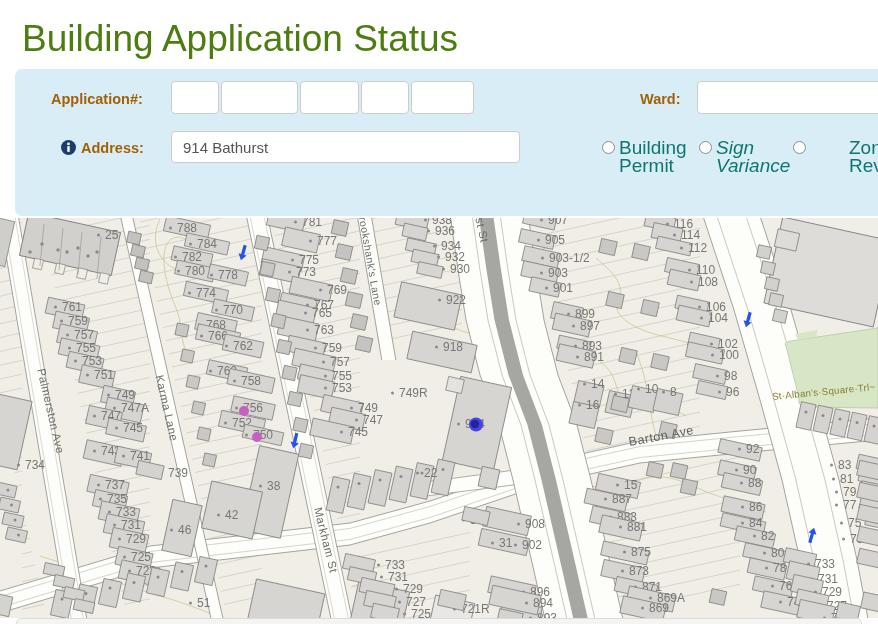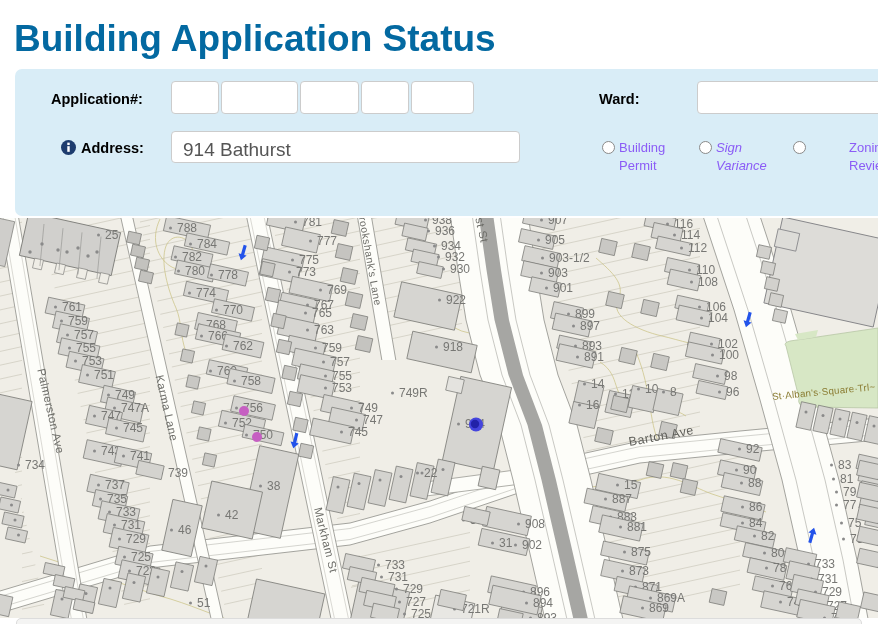--- a/index.html
+++ b/index.html
@@ -1,37 +1,37 @@
 <!DOCTYPE html>
 <html><head>
 <meta charset="utf-8">
 <style>
 * { margin:0; padding:0; box-sizing:border-box; }
 html,body { background:#fff; font-family:"Liberation Sans", sans-serif; width:878px; height:624px; overflow:hidden; }
-h1 { font-size:37px; font-weight:700; color:#0369a1; margin:18px 0 11px 14px; letter-spacing:0; }
+h1 { font-size:37px; font-weight:400; color:#4d7c0f; margin:18px 0 11px 22px; letter-spacing:0; }
 .panel { position:absolute; left:15px; top:69px; width:888px; height:147px; background:#d9edf7; border-radius:7px; }
-.lbl { position:absolute; font-size:14.5px; font-weight:bold; color:#000000; }
+.lbl { position:absolute; font-size:14.5px; font-weight:bold; color:#a16207; }
 .inp { position:absolute; background:#fff; border:1px solid #ccc; border-radius:4px; height:33px; top:81px; }
 .radio { position:absolute; width:13px; height:13px; border:1px solid #8a8a8a; border-radius:50%; background:#fff; top:141px; }
-.rlbl { position:absolute; font-size:13px; color:#8b5cf6; line-height:18px; top:139px; }
-.addrtext { position:absolute; left:183px; top:139px; font-size:19px; color:#555; }
+.rlbl { position:absolute; font-size:19px; color:#0f766e; line-height:18px; top:139px; }
+.addrtext { position:absolute; left:183px; top:139px; font-size:15px; color:#555; }
 .bottombar { position:absolute; left:16px; top:618px; width:846px; height:10px; background:#f4f4f3; border:1px solid #dcdcdc; border-radius:5px 5px 0 0; }
 #map { position:absolute; left:0; top:218px; width:878px; height:400px; }
 </style>
 </head>
 <body>
 <h1>Building Application Status</h1>
 <div class="panel"></div>
 <div class="lbl" style="left:51px; top:91px;">Application#:</div>
 <div class="inp" style="left:171px; width:48px;"></div>
 <div class="inp" style="left:221px; width:77px;"></div>
 <div class="inp" style="left:300px; width:59px;"></div>
 <div class="inp" style="left:361px; width:48px;"></div>
 <div class="inp" style="left:411px; width:63px;"></div>
-<div class="lbl" style="left:599px; top:91px;">Ward:</div>
+<div class="lbl" style="left:640px; top:91px;">Ward:</div>
 <div class="inp" style="left:697px; width:200px;"></div>
 <svg style="position:absolute; left:61px; top:140px;" width="15" height="15" viewBox="0 0 16 16">
     <circle cx="8" cy="8" r="8" fill="#1d3c6e"></circle>
     <rect x="6.7" y="6.6" width="2.6" height="6" fill="#fff"></rect>
     <rect x="6.7" y="2.8" width="2.6" height="2.6" fill="#fff"></rect>
   </svg>
 <div class="lbl" style="left:81px; top:140px;">Address:</div>
 <div class="inp" style="left:171px; top:131px; width:349px; height:32px;"></div>
 <div class="addrtext">914 Bathurst</div>
 <div class="radio" style="left:602px;"></div>

